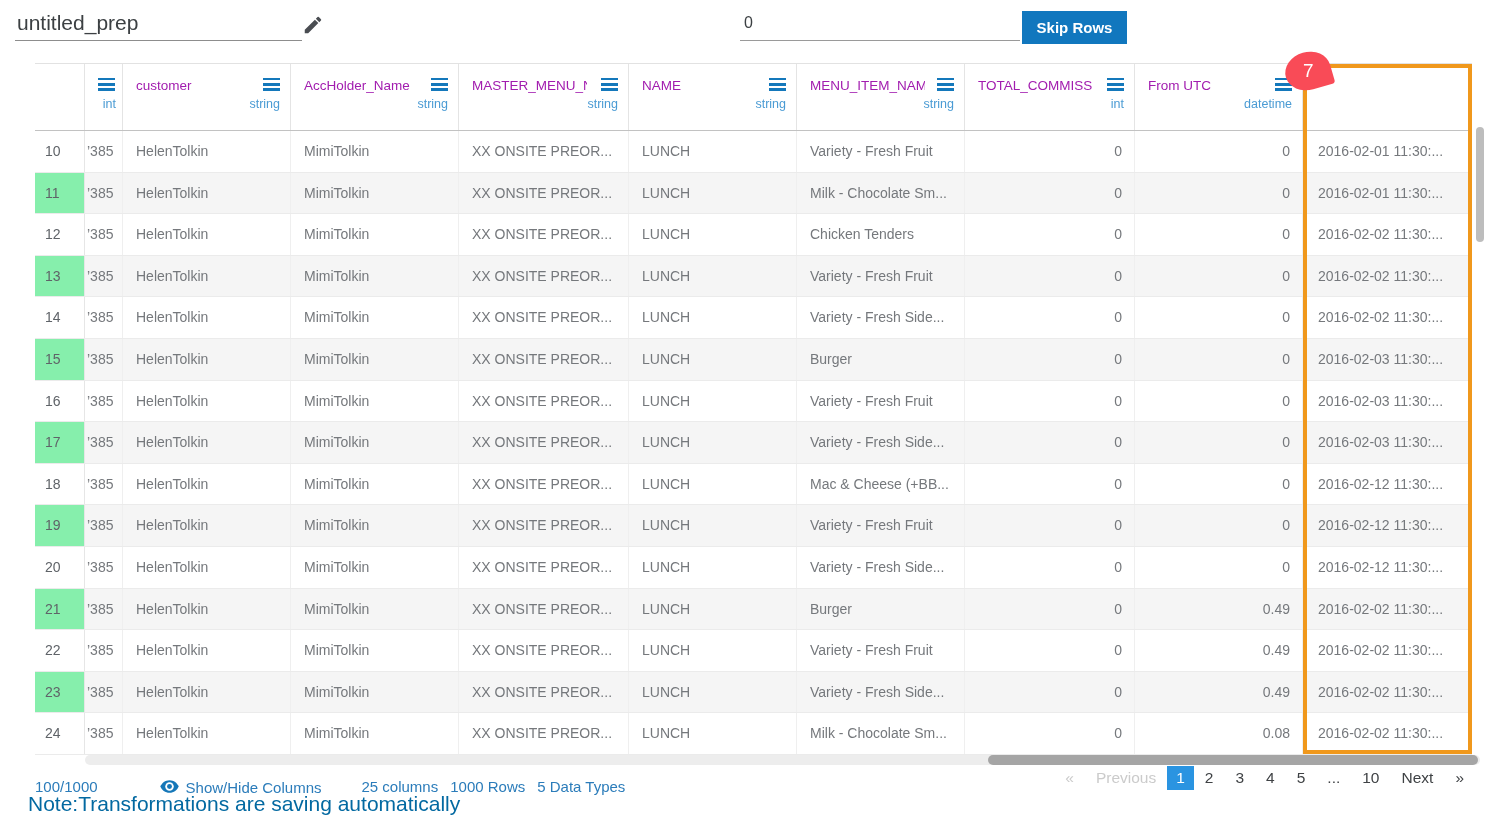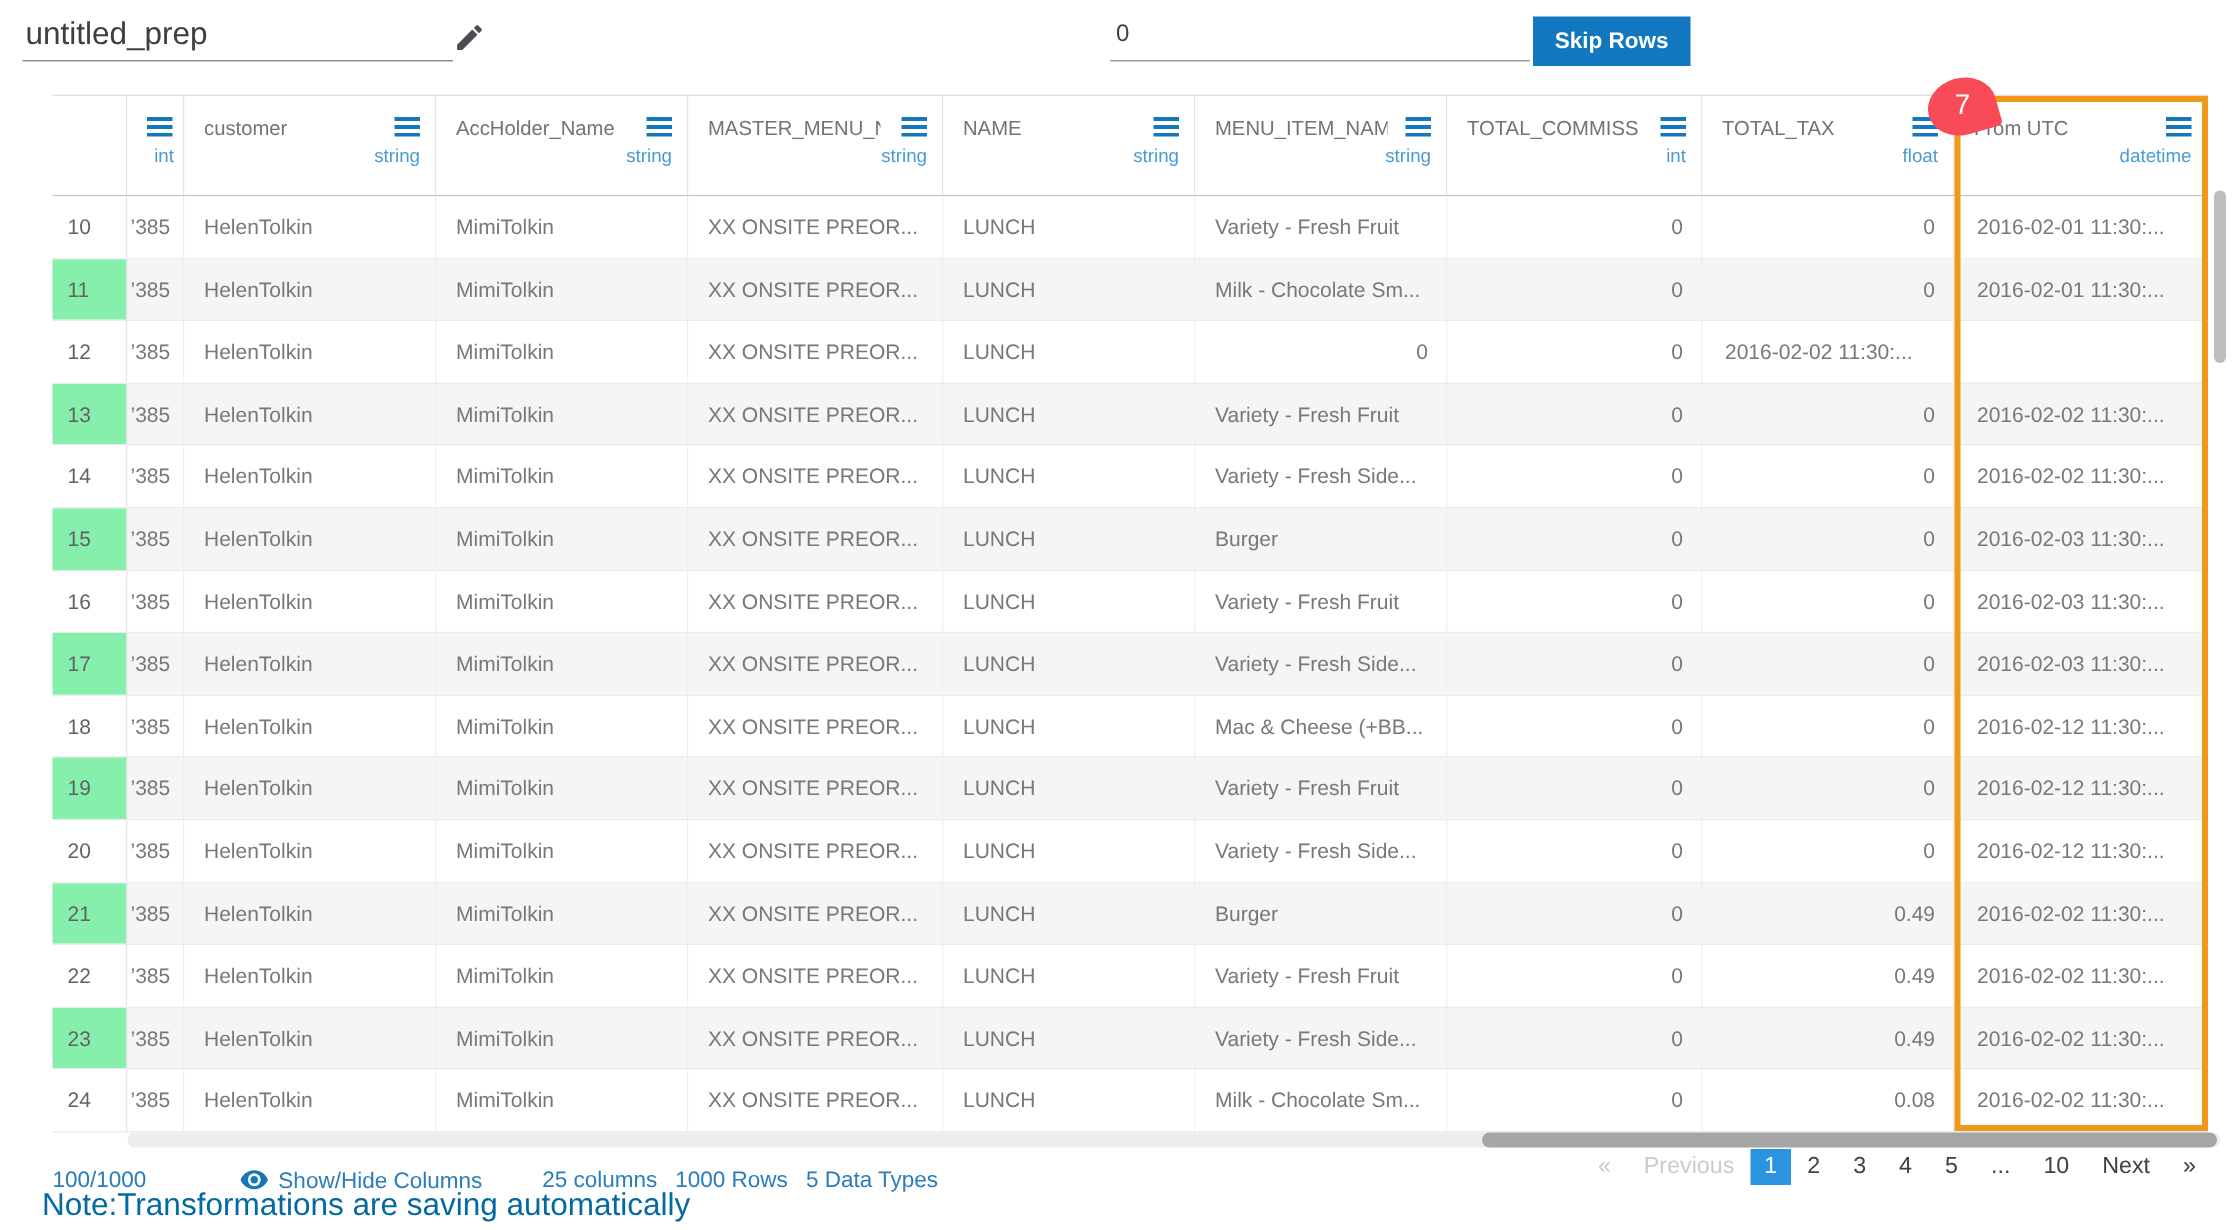--- a/index.html
+++ b/index.html
@@ -30,21 +30,21 @@
   .table-wrap{
     position:absolute;left:35px;top:63px;width:1437px;height:692px;
     --cols:50px 38px 168px 168px 170px 168px 168px 170px 168px 169px;
   }
   .grid-row{display:grid;grid-template-columns:var(--cols);box-sizing:border-box;}
   .thead{
     height:68px;border-top:1px solid #e2e2e2;border-bottom:1px solid #c2c2c2;background:#fff;
   }
   .th{position:relative;border-right:1px solid #e4e4e4;box-sizing:border-box;background:#fff;}
   .th .cname{
-    position:absolute;left:13px;top:14px;font-size:13.5px;color:#737373;
+    position:absolute;left:13px;top:14px;font-size:13.5px;color:#a21caf;
     white-space:nowrap;overflow:hidden;max-width:115px;
   }
   .burger{
     position:absolute;top:14px;right:10px;width:17px;height:13px;cursor:pointer;
     background:linear-gradient(#1478bb 0 2.5px,transparent 2.5px 5.25px,#1478bb 5.25px 7.75px,transparent 7.75px 10.5px,#1478bb 10.5px 13px);
   }
   .ctype{position:absolute;right:10px;top:33px;font-size:12.5px;color:#4a9bd4;}
   .th.col1 .burger{right:7px;}
   .th.col1 .ctype{right:6px;}
   .tbody{background:#fff;}
@@ -132,25 +132,20 @@
       <div class="th col6">
         <span class="cname">MENU_ITEM_NAME</span>
         <span class="burger"></span>
         <span class="ctype">string</span>
       </div>
       <div class="th col7">
         <span class="cname">TOTAL_COMMISSI...</span>
         <span class="burger"></span>
         <span class="ctype">int</span>
       </div>
-      <div class="th col8">
-        <span class="cname">TOTAL_TAX</span>
-        <span class="burger"></span>
-        <span class="ctype">float</span>
-      </div>
       <div class="th col9">
         <span class="cname">From UTC</span>
         <span class="burger"></span>
         <span class="ctype">datetime</span>
       </div>
     </div>
   <div class="tbody" id="tbody">
       <div class="trow grid-row">
         <div class="cell col0">10</div>
         <div class="cell col1">’385</div>
@@ -175,20 +170,21 @@
         <div class="cell col8">0</div>
         <div class="cell col9">2016-02-01 11:30:...</div>
       </div>
       <div class="trow grid-row">
         <div class="cell col0">12</div>
         <div class="cell col1">’385</div>
         <div class="cell col2">HelenTolkin</div>
         <div class="cell col3">MimiTolkin</div>
         <div class="cell col4">XX ONSITE PREOR...</div>
         <div class="cell col5">LUNCH</div>
+        <div class="cell col6">Chicken Tenders</div>
         <div class="cell col7">0</div>
         <div class="cell col8">0</div>
         <div class="cell col9">2016-02-02 11:30:...</div>
       </div>
       <div class="trow grid-row alt">
         <div class="cell col0">13</div>
         <div class="cell col1">’385</div>
         <div class="cell col2">HelenTolkin</div>
         <div class="cell col3">MimiTolkin</div>
         <div class="cell col4">XX ONSITE PREOR...</div>

